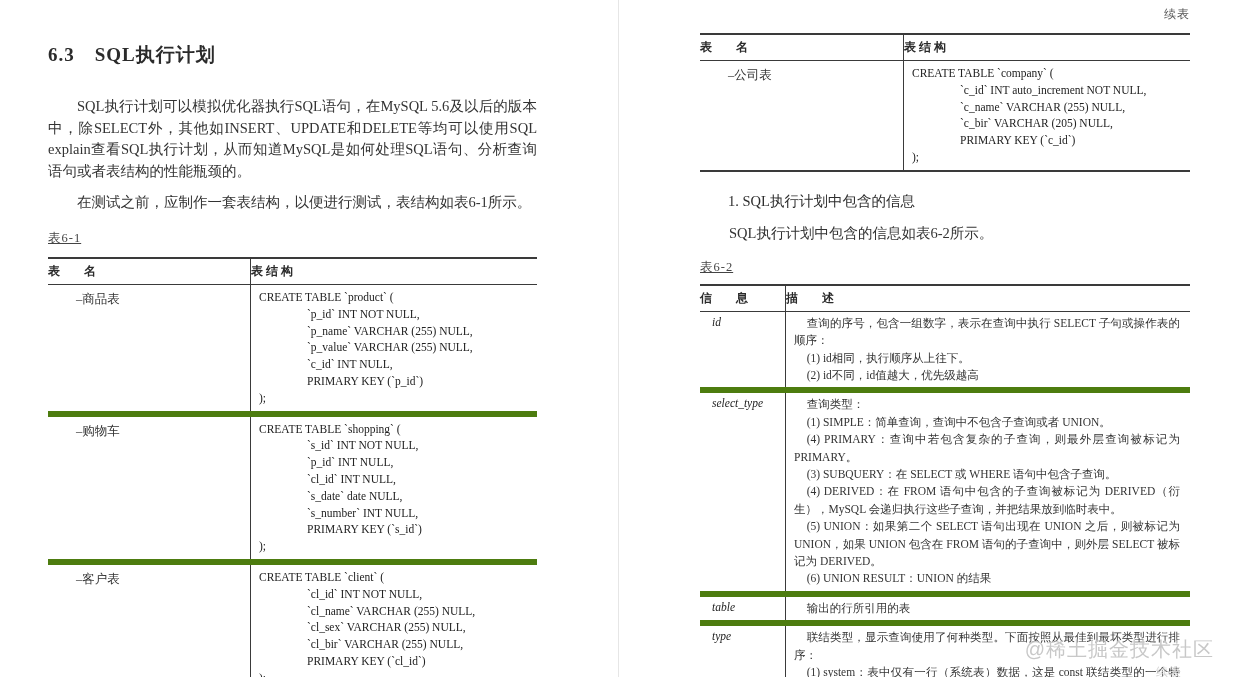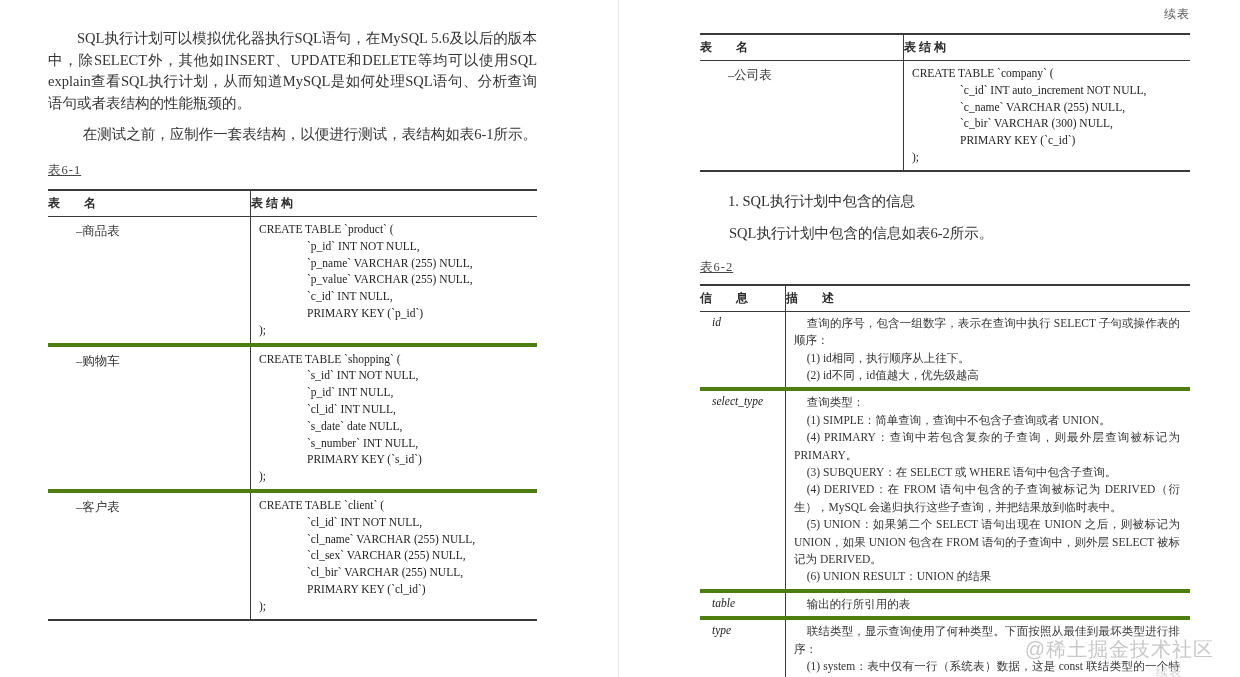--- a/index.html
+++ b/index.html
@@ -10,32 +10,32 @@
     color:#2f2f2f;
   }
   .page{position:absolute;top:0;height:677px;overflow:hidden;box-sizing:border-box;}
   .page-left{left:0;width:620px;padding:0 83px 0 48px;}
   .page-right{left:620px;width:620px;padding:0 50px 0 80px;}
   .page-divider{position:absolute;left:618px;top:0;width:1px;height:677px;background:#e6e6e6;}
 
   
   .section-heading{margin:42px 0 0 0;font-size:19px;font-weight:bold;letter-spacing:1px;color:#2b2b2b;}
   .body-para{margin:28px 0 0 0;font-size:14.5px;line-height:21.6px;text-indent:2em;text-align:justify;color:#333;}
-  .body-para.second{margin-top:10px;text-align:right;}
+  .body-para.second{margin-top:10px;text-align:left;}
   .table-caption{margin:16px 0 0 0;text-align:left;font-size:12.5px;color:#444;letter-spacing:1px;text-decoration:underline;}
 
   
   table.book-table{width:100%;border-collapse:collapse;margin-top:10px;
     border-top:2px solid #3a3a3a;border-bottom:2px solid #3a3a3a;}
   table.book-table th{
     font-size:12px;font-weight:bold;color:#2b2b2b;padding:4px 0;
     border-bottom:1px solid #3a3a3a;text-align:left;
   }
   table.book-table td{vertical-align:top;}
-  table.book-table tr:not(:last-child) td{border-bottom:4px solid #4d7c0f;}
+  table.book-table tr:not(:last-child) td{border-bottom:6px solid #4d7c0f;}
   table.book-table th:first-child,
   table.book-table td:first-child{border-right:1px solid #3a3a3a;}
 
   
   .t1-colname{width:202px;}
   .cont-colname{width:203px;}
   .name-cell{padding:6px 14px 4px 28px;font-size:12.5px;color:#333;}
   .sql-cell{padding:4px 6px 4px 8px;}
   .sql{font-size:11.5px;line-height:16.8px;color:#222;white-space:nowrap;}
   .sql.in{padding-left:48px;}
@@ -51,20 +51,21 @@
   .desc{margin:0;font-size:11.5px;line-height:17.4px;color:#333;text-indent:1.1em;text-align:justify;}
 
   .watermark{position:absolute;right:26px;top:636px;font-size:20px;color:#c8c8c8;letter-spacing:1px;
     font-family:"Liberation Sans","DejaVu Sans",sans-serif;}
   .bottom-cont-label{position:absolute;right:58px;top:664px;font-size:12px;color:#d2d2d2;letter-spacing:1px;}
 </style>
 </head>
 <body>
 
 <div class="page page-left">
+  <h2 class="section-heading">6.3　SQL执行计划</h2>
   <p class="body-para">SQL执行计划可以模拟优化器执行SQL语句，在MySQL 5.6及以后的版本中，除SELECT外，其他如INSERT、UPDATE和DELETE等均可以使用SQL explain查看SQL执行计划，从而知道MySQL是如何处理SQL语句、分析查询语句或者表结构的性能瓶颈的。</p>
   <p class="body-para second">在测试之前，应制作一套表结构，以便进行测试，表结构如表6-1所示。</p>
   <div class="table-caption">表6-1</div>
 
   <table class="book-table">
     <tbody>
         <tr>
       <th class="t1-colname">表　　名</th>
       <th>表 结 构</th>
     </tr>
@@ -119,21 +120,21 @@
         <tr>
       <th class="cont-colname">表　　名</th>
       <th>表 结 构</th>
     </tr>
     <tr>
       <td class="name-cell">–公司表</td>
       <td class="sql-cell">
         <div class="sql">CREATE TABLE `company` (</div>
         <div class="sql in">`c_id` INT auto_increment NOT NULL,</div>
         <div class="sql in">`c_name` VARCHAR (255) NULL,</div>
-        <div class="sql in">`c_bir` VARCHAR (300) NULL,</div>
+        <div class="sql in">`c_bir` VARCHAR (205) NULL,</div>
         <div class="sql in">PRIMARY KEY (`c_id`)</div>
         <div class="sql">);</div>
       </td>
     </tr>
   </tbody>
     </table>
 
   <div class="sub-heading">1. SQL执行计划中包含的信息</div>
   <p class="right-para">SQL执行计划中包含的信息如表6-2所示。</p>
   <div class="table-caption">表6-2</div>

